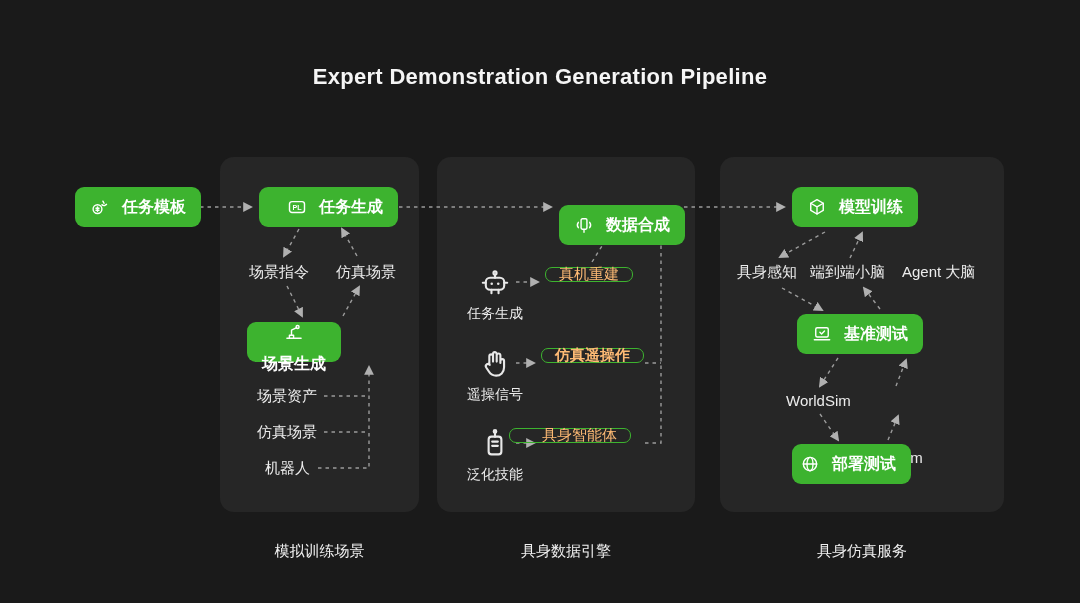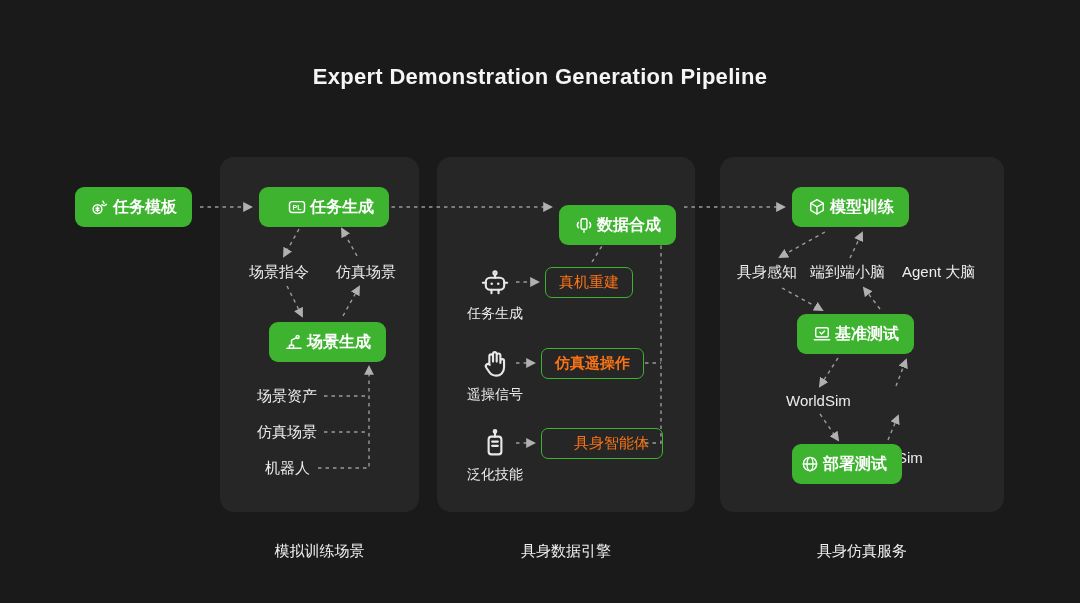--- a/index.html
+++ b/index.html
@@ -8,31 +8,31 @@
     background:var(--bg,#1a1a1a);
     font-family:"Liberation Sans","DejaVu Sans",sans-serif;
     overflow:hidden;
   }
   .title {
     position:absolute; top:64px; left:0; right:0; text-align:center;
     color:#f5f5f5; font-size:22px; font-weight:600; letter-spacing:.3px;
   }
   .panel { position:absolute; background:var(--panel,#262626); border-radius:14px; }
   .gbtn {
-    position:absolute; display:flex; align-items:center; gap:3px;
+    position:absolute; display:flex; align-items:center; gap:12px;
     height:40px; padding:0 15px; box-sizing:border-box;
     background:var(--green,#3db32f); border-radius:9px;
     color:#fff; font-size:16px; font-weight:700; white-space:nowrap;
   }
   .gbtn svg { width:20px; height:20px; display:block; }
   .obox {
     position:absolute; display:flex; align-items:center; justify-content:center;
-    height:31px; padding:0 13px; box-sizing:border-box;
+    height:15px; padding:0 13px; box-sizing:border-box;
     border:1.3px solid var(--green,#3db32f); border-radius:7px;
-    color:#f97316; font-size:15px; white-space:nowrap;
+    color:#fdba74; font-size:15px; white-space:nowrap;
   }
   .lbl { position:absolute; color:#ececec; font-size:15px; white-space:nowrap; }
   .lbl.sm { font-size:14px; }
   .caption { position:absolute; text-align:center; color:#f0f0f0; font-size:15px; }
   .rowicon { position:absolute; width:34px; height:34px; }
   .rowicon svg { width:34px; height:34px; display:block; }
   .connectors { position:absolute; left:0; top:0; pointer-events:none; }
 </style>
 </head>
 <body>
@@ -101,21 +101,21 @@
         <rect x="3" y="5.5" width="18" height="13" rx="3"></rect>
         <text x="12" y="15.3" text-anchor="middle" font-size="8.5" fill="#fff" stroke="none" font-weight="700" font-family="sans-serif">PL</text>
       </svg>
     </span>
     <span>任务生成</span>
   </div>
 
   <div class="lbl" style="left:249px; top:263px;">场景指令</div>
   <div class="lbl" style="left:336px; top:263px;">仿真场景</div>
 
-  <div class="gbtn" style="left:269px; top:322px;">
+  <div class="gbtn" style="left:247px; top:322px;flex-direction:column;">
     <span>
       <svg viewBox="0 0 24 24" fill="none" stroke="#fff" stroke-width="1.7" stroke-linecap="round" stroke-linejoin="round">
         <path d="M3.5 19.5h17"></path>
         <path d="M6.5 19.5v-3.6h5v3.6"></path>
         <path d="M9 15.9V9.8l6.2-3"></path>
         <circle cx="16.3" cy="6" r="1.8"></circle>
       </svg>
     </span>
     <span>场景生成</span>
   </div>
@@ -158,21 +158,21 @@
 
   <div class="rowicon" style="left:478px; top:426px;">
     <svg viewBox="0 0 24 24" fill="none" stroke="#e8e8e8" stroke-width="1.5" stroke-linecap="round" stroke-linejoin="round">
       <rect x="7.5" y="7.5" width="9" height="12.5" rx="2"></rect>
       <path d="M12 7.5V4.6"></path>
         <circle cx="12" cy="3.8" r="0.9"></circle>
       <path d="M10 11h4 M10 14h4"></path>
     </svg>
   </div>
   <div class="lbl sm" style="left:467px; top:466px;">泛化技能</div>
-  <div class="obox" style="left:541px; top:428px;padding-left:32px;">具身智能体</div>
+  <div class="obox" style="left:509px; top:428px;padding-left:32px;">具身智能体</div>
 
   <div class="gbtn" style="left:792px; top:187px;">
     <span>
       <svg viewBox="0 0 24 24" fill="none" stroke="#fff" stroke-width="1.7" stroke-linecap="round" stroke-linejoin="round">
         <path d="M12 3.2l7.5 4.3v8.6L12 20.4l-7.5-4.3V7.5z"></path>
         <path d="M12 11.8l7.5-4.3 M12 11.8L4.5 7.5 M12 11.8v8.6"></path>
       </svg>
     </span>
     <span>模型训练</span>
   </div>

